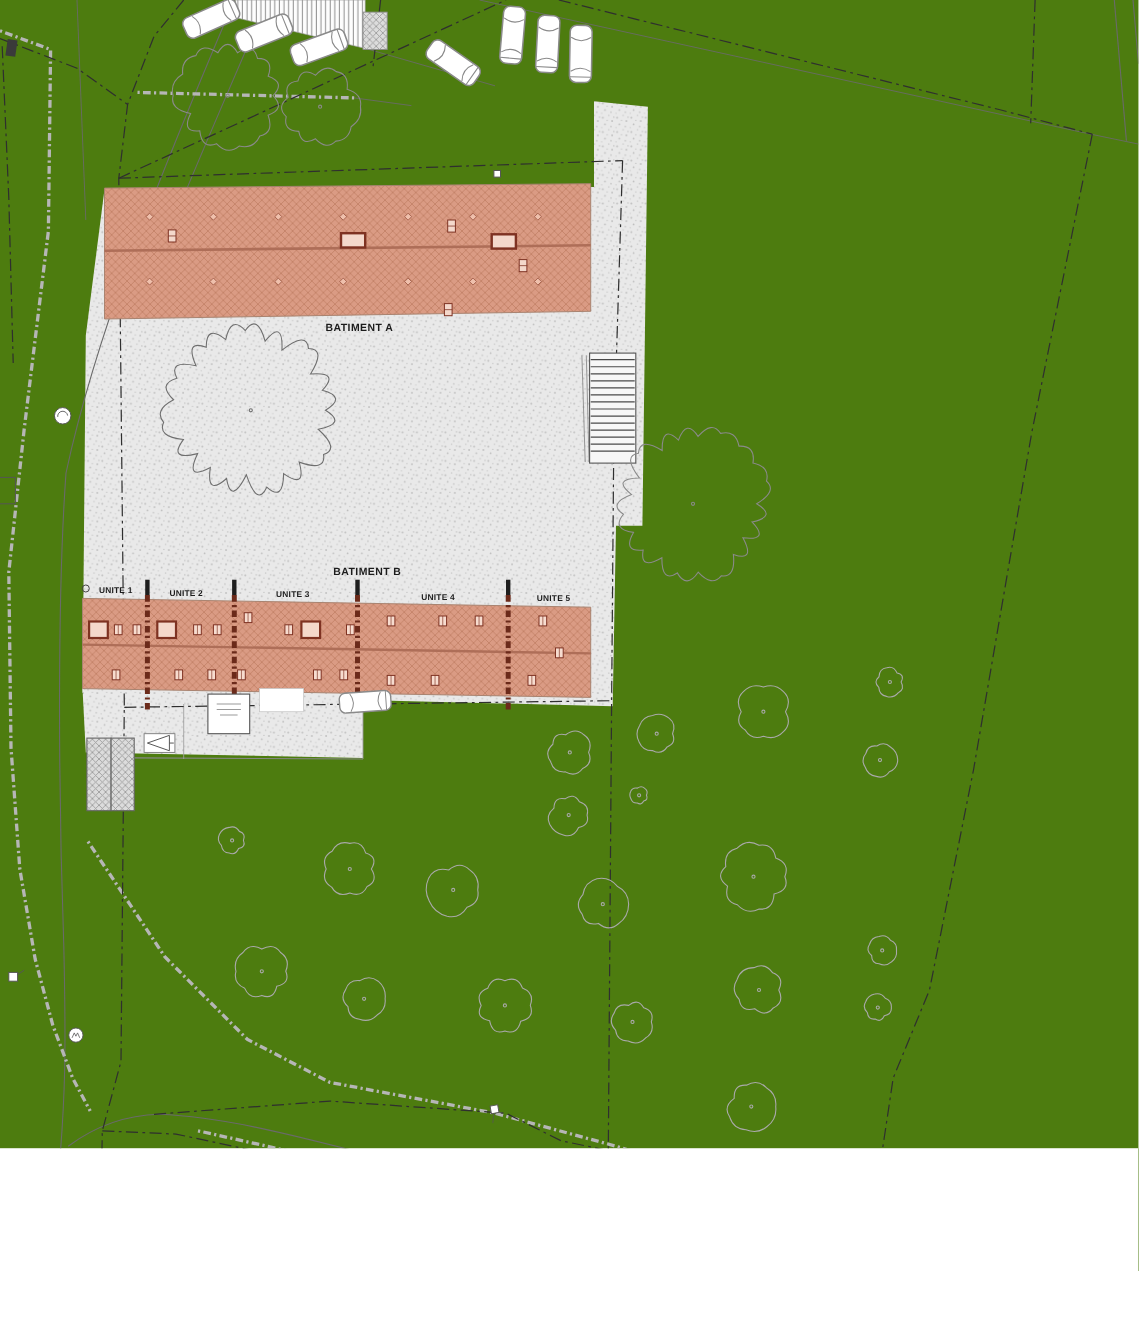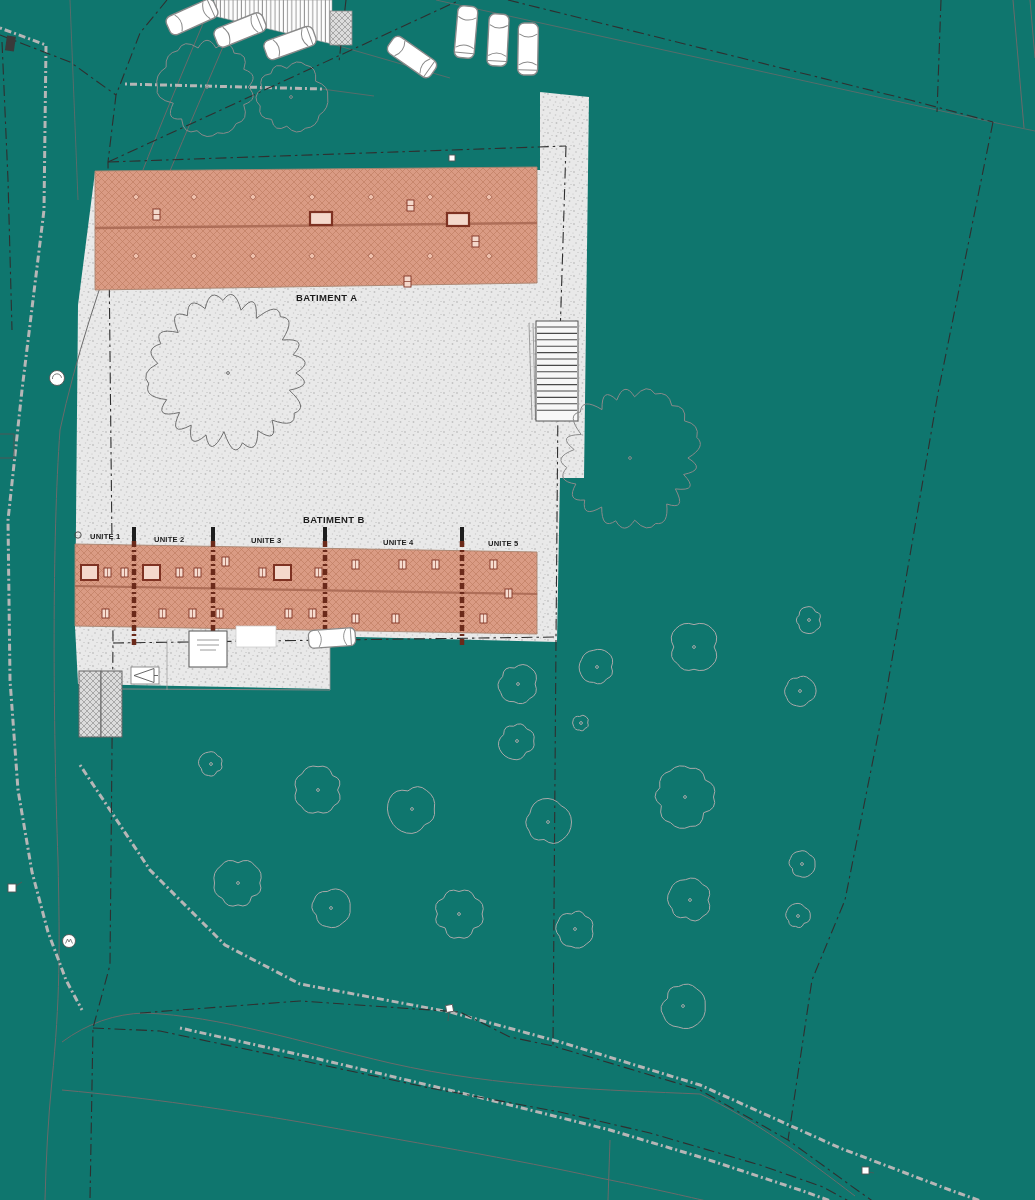--- a/index.html
+++ b/index.html
@@ -1,16 +1,16 @@
 <!DOCTYPE html>
 <html><head>
 <meta charset="utf-8">
 <style>
   html,body{margin:0;padding:0;background:#fff;}
-  .page{position:relative;width:1035px;height:1200px;background:#0f766e;overflow:hidden;
+  .page{position:relative;width:1035px;height:1044px;background:#4d7c0f;overflow:hidden;
         font-family:"Liberation Sans", sans-serif;}
   svg{position:absolute;left:0;top:0;}
   text{font-family:"Liberation Sans", sans-serif;fill:#1c1c1c;}
   .bldg-label{font-size:9.5px;font-weight:bold;letter-spacing:.4px;}
   .unit-label{font-size:7.6px;font-weight:600;letter-spacing:.2px;}
 </style>
 </head>
 <body>
 
 <div class="page">

